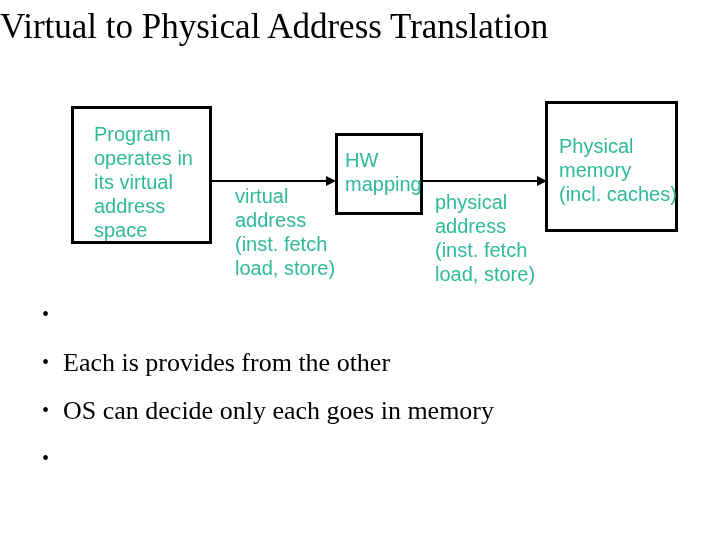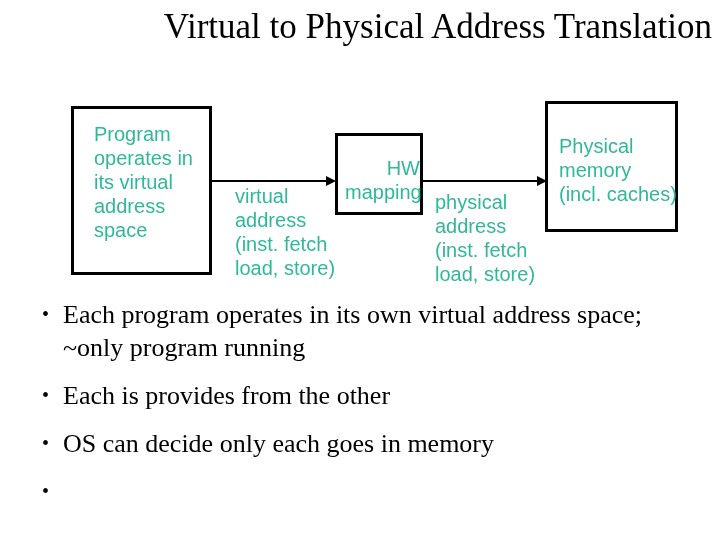--- a/index.html
+++ b/index.html
@@ -13,45 +13,45 @@
     background: var(--background);
     position: relative;
     overflow: hidden;
     font-family: "Liberation Sans", sans-serif;
   }
   .slide { position: absolute; inset: 0; width: 720px; height: 540px; }
 
   .title {
     position: absolute;
     top: 6px; left: 0; width: 712px;
-    text-align: right;
+    text-align: left;
     font-family: "Liberation Serif", serif;
     font-size: 35px;
     line-height: 42px;
     font-weight: normal;
     color: var(--text-black);
     white-space: pre;
   }
 
   .dbox {
     position: absolute;
     background: var(--background);
     border: 3px solid var(--text-black);
   }
   .dbox-text, .arrow-label {
     font-family: "Liberation Sans", sans-serif;
     font-size: 20px;
     line-height: 24px;
     color: var(--accent-teal);
     white-space: pre;
   }
-  .box-program { left: 71px; top: 106px; width: 141px; height: 169px; }
+  .box-program { left: 71px; top: 106px; width: 141px; height: 138px; }
   .box-program .dbox-text { padding: 13px 0 0 20px; }
   .box-hw { left: 335px; top: 133px; width: 88px; height: 82px; }
-  .box-hw .dbox-text { padding: 20px 0 0 7px; text-align: right; }
+  .box-hw .dbox-text { padding: 12px 0 0 7px; }
   .box-memory { left: 545px; top: 101px; width: 133px; height: 131px; }
   .box-memory .dbox-text { padding: 30px 0 0 11px; }
 
   .arrow-line {
     position: absolute;
     height: 2px;
     background: var(--text-black);
   }
   .arrow-head {
     position: absolute;
@@ -129,22 +129,20 @@
 load, store)</div>
 
   <div class="arrow-label label-physical">physical
 address
 (inst. fetch
 load, store)</div>
 
   <div class="bullets">
     <div class="bullet-item">
       <span class="bullet-marker">•</span>
-      <span class="bullet-text">Each program operates in its own virtual address space;
-~only program running</span>
     </div>
     <div class="bullet-item">
       <span class="bullet-marker">•</span>
       <span class="bullet-text">Each is provides from the other</span>
     </div>
     <div class="bullet-item">
       <span class="bullet-marker">•</span>
       <span class="bullet-text">OS can decide only each goes in memory</span>
     </div>
     <div class="bullet-item">

